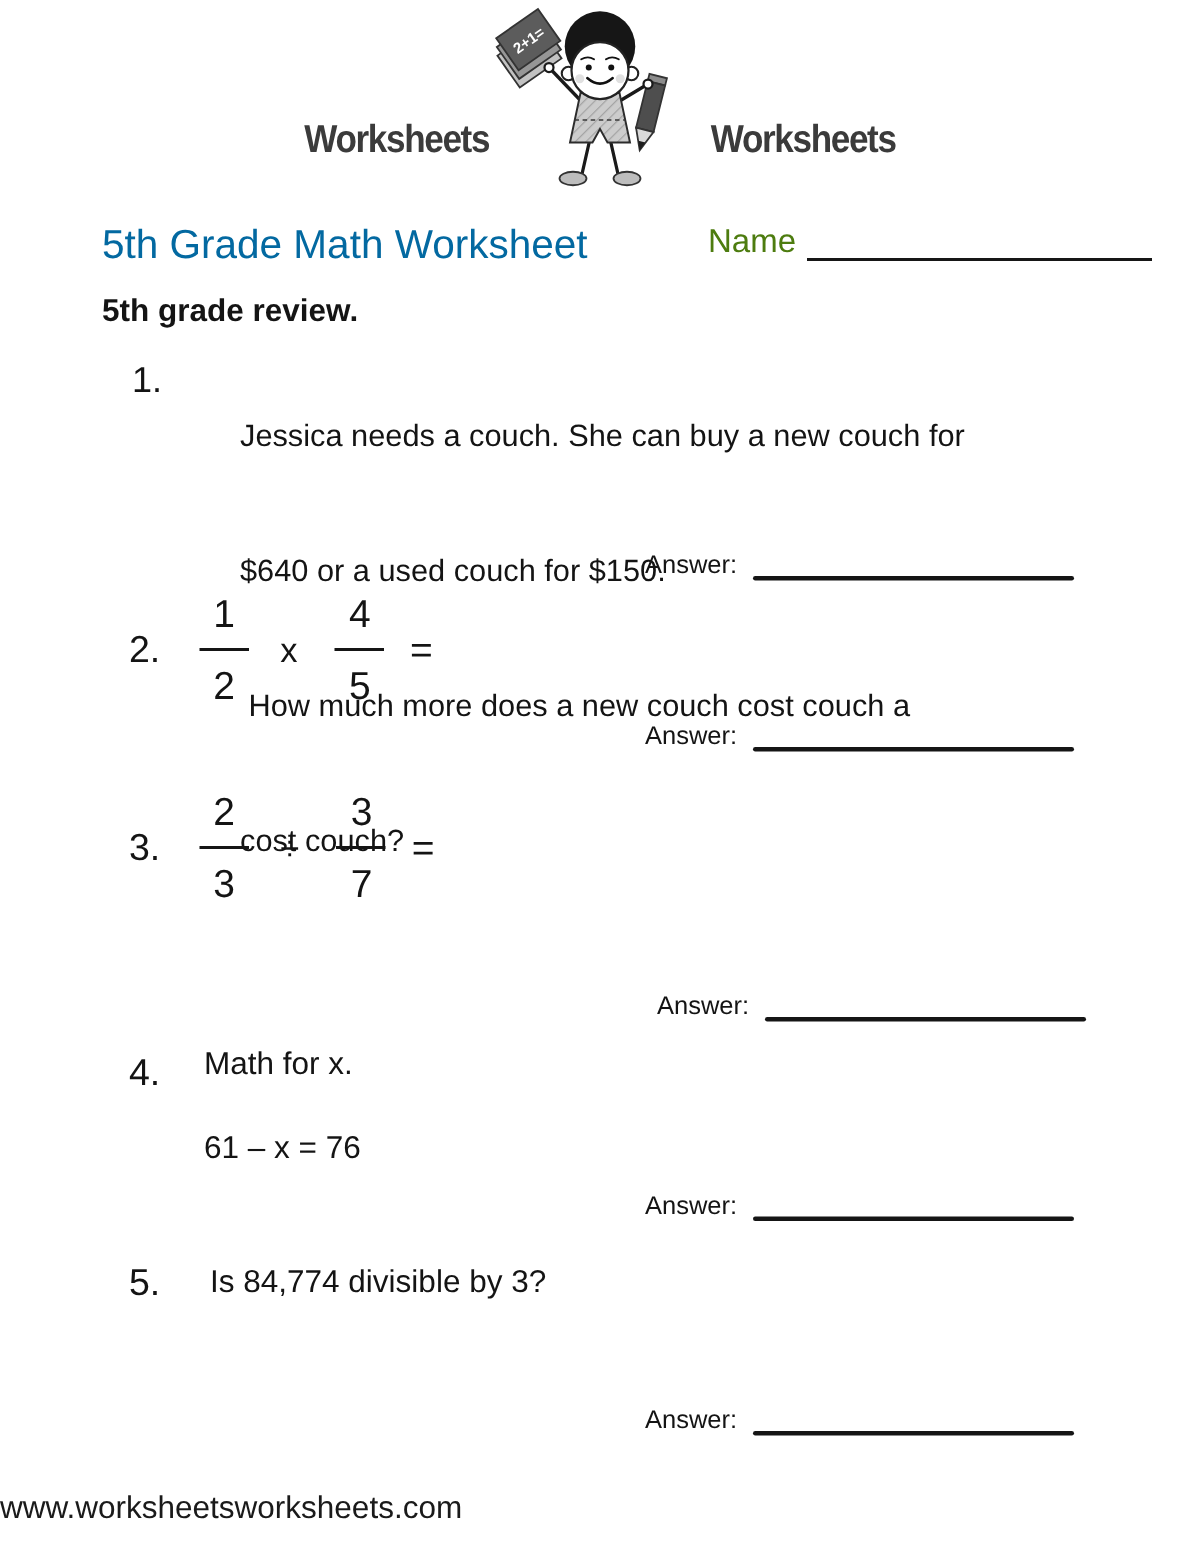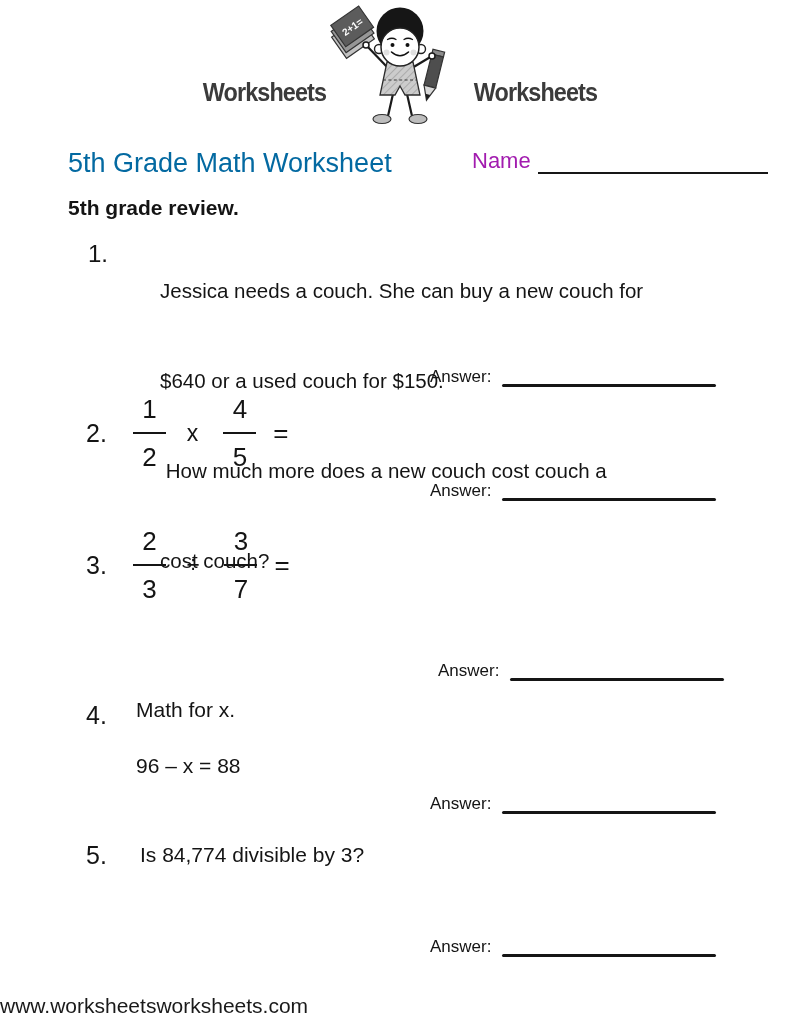--- a/index.html
+++ b/index.html
@@ -10,21 +10,21 @@
   
   .logo-row{position:absolute;top:4px;left:0;width:100%;display:flex;justify-content:center;align-items:flex-end;}
   .logo-text{
     font-size:26px;font-weight:700;color:#3b3b3b;letter-spacing:-1px;
     margin:0 -8px 24px -8px;transform:scaleX(.9);transform-origin:center bottom;white-space:nowrap;
   }
   .boy-svg{flex:0 0 auto;}
   
   .title{position:absolute;left:68px;top:148px;margin:0;font-size:27px;font-weight:400;color:#0369a1;}
   .name-row{position:absolute;left:472px;top:146px;width:296px;display:flex;align-items:flex-end;}
-  .name-label{font-size:22px;color:#a21caf;}
+  .name-label{font-size:22px;color:#4d7c0f;}
   .name-line{flex:1;height:26px;border-bottom:2px solid #161616;margin-left:7px;}
   .subtitle{position:absolute;left:68px;top:196px;font-size:21px;font-weight:bold;}
   
   .q-num{position:absolute;font-size:24px;}
   .q-text{position:absolute;font-size:20.5px;line-height:30px;white-space:pre-wrap;}
   .q-line{white-space:pre-wrap;}
   
   .answer-row{position:absolute;display:flex;align-items:flex-end;height:20px;}
   .answer-label{font-size:17px;color:#141414;}
   .answer-line{width:214px;height:3px;background:#151515;margin-left:11px;border-radius:2px;}
@@ -156,21 +156,21 @@
     <span class="eq">=</span>
   </div>
 
   <div class="answer-row" style="left:438px;top:661px;">
     <span class="answer-label">Answer:</span>
     <span class="answer-line"></span>
   </div>
 
   <div class="q-num" style="left:86px;top:701px;font-size:25px;">4.</div>
   <div class="q-text" style="left:136px;top:695px;font-size:21px;">Math for x.</div>
-  <div class="q-text" style="left:136px;top:751px;font-size:21px;">96 – x = 88</div>
+  <div class="q-text" style="left:136px;top:751px;font-size:21px;">61 – x = 76</div>
 
   <div class="answer-row" style="left:430px;top:794px;">
     <span class="answer-label">Answer:</span>
     <span class="answer-line"></span>
   </div>
 
   <div class="q-num" style="left:86px;top:841px;font-size:25px;">5.</div>
   <div class="q-text" style="left:140px;top:840px;font-size:21px;">Is 84,774 divisible by 3?</div>
 
   <div class="answer-row" style="left:430px;top:937px;">

